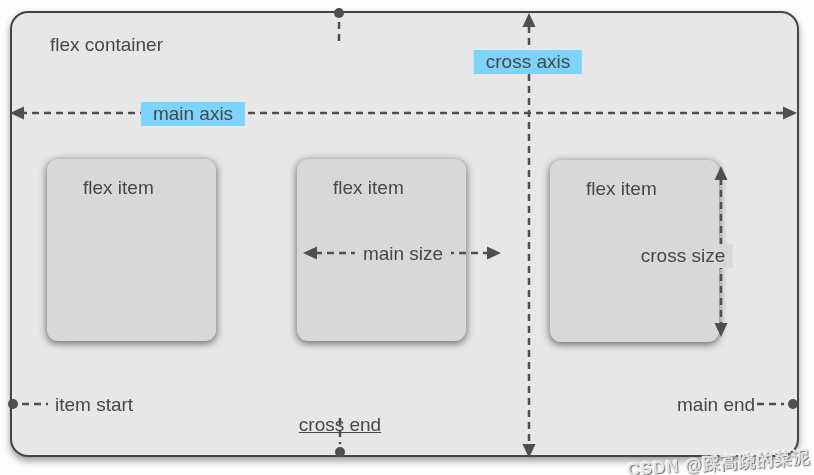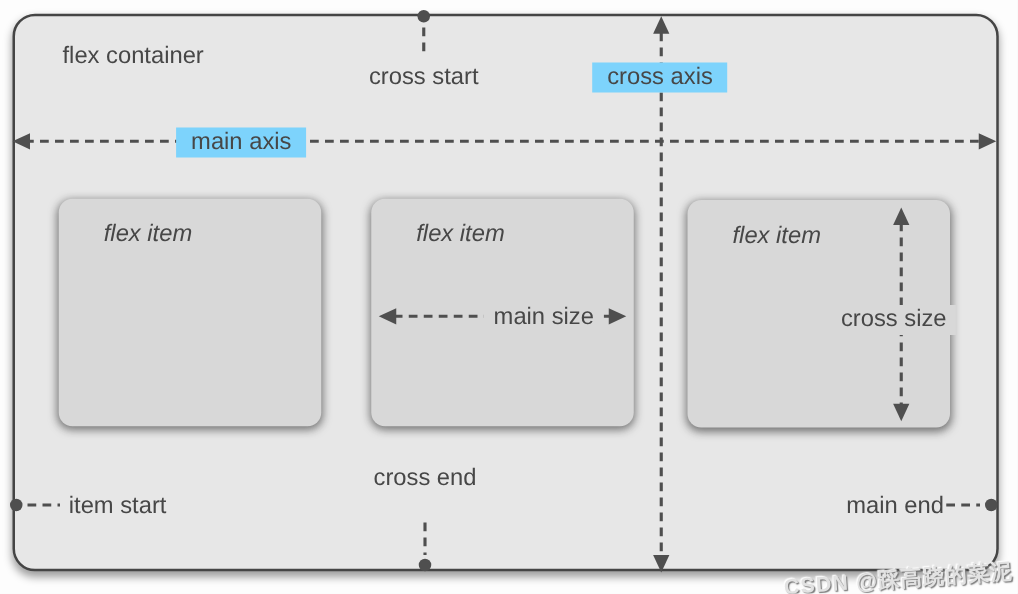--- a/index.html
+++ b/index.html
@@ -16,26 +16,25 @@
     width:789px;height:446px;
     background:#e7e7e7;
     border:2.5px solid #454545;
     border-radius:18px;
     box-shadow:0 4px 7px rgba(0,0,0,0.38);
     box-sizing:border-box;
     z-index:1;
   }
   .item{
     position:absolute;
-    width:210px;height:182px;
+    width:169px;height:182px;
     background:#d8d8d8;
     border-radius:11px;
     box-shadow:0 2px 7px 1px rgba(25,25,25,0.55);
     z-index:2;
-    font-style:italic;
   }
   .item1{left:47px;top:159px;}
   .item2{left:297px;top:159px;}
   .item3{left:550px;top:160px;}
   .item-label{
     position:absolute;left:36px;top:18px;
     font-size:19px;color:#474747;white-space:nowrap;
   }
   svg.lines{
     position:absolute;left:0;top:0;z-index:3;
@@ -43,21 +42,21 @@
   svg.lines line{stroke:#4f4f4f;stroke-width:2.5;stroke-dasharray:7 5;}
   svg.lines polygon, svg.lines circle{fill:#4f4f4f;stroke:none;}
   .lbl{
     position:absolute;
     font-size:19px;color:#474747;
     white-space:nowrap;line-height:22px;
     z-index:4;
   }
   .center{transform:translateX(-50%);}
   .bg-container{background:#7dd3fc;padding:1px 12px;}
-  .bg-item{background:#d8d8d8;padding:1px 8px;margin-left:32px;}
+  .bg-item{background:#d8d8d8;padding:1px 8px;}
   .watermark{
     position:absolute;right:4px;bottom:0px;
     z-index:5;
     font-size:17px;font-weight:bold;
     color:#e2e2e2;
     text-shadow:1px 1px 1px #777777, -1px -1px 1px #ffffff;
     transform:rotate(-4deg);
     letter-spacing:1px;
   }
 </style>
@@ -120,31 +119,30 @@
 
     <g>
       <line x1="721" y1="178" x2="721" y2="325"></line>
       <polygon points="721,166 714.5,180 727.5,180"></polygon>
       <polygon points="721,337 714.5,323 727.5,323"></polygon>
     </g>
   </svg>
 
   <div class="lbl" style="left:50px;top:34px;text-align:center;">flex container</div>
 
-  <div class="lbl center" style="left:339px;top:51px;">cross start</div>
 
   <div class="lbl center bg-container" style="left:528px;top:50px;">cross axis</div>
 
   <div class="lbl center bg-container" style="left:193px;top:102px;text-align:center;">main axis</div>
 
   <div class="lbl center bg-item" style="left:403px;top:242px;">main size</div>
 
   <div class="lbl center bg-item" style="left:683px;top:244px;">cross size</div>
 
   <div class="lbl" style="left:55px;top:394px;">item start</div>
 
-  <div class="lbl center" style="left:340px;top:372px;">cross end</div>
+  <div class="lbl center" style="left:340px;top:414px;text-decoration:underline;">cross end</div>
 
   <div class="lbl" style="left:677px;top:394px;">main end</div>
 
   <div class="watermark">CSDN @踩高跷的菜泥</div>
 
 </div>
 
 </body></html>

